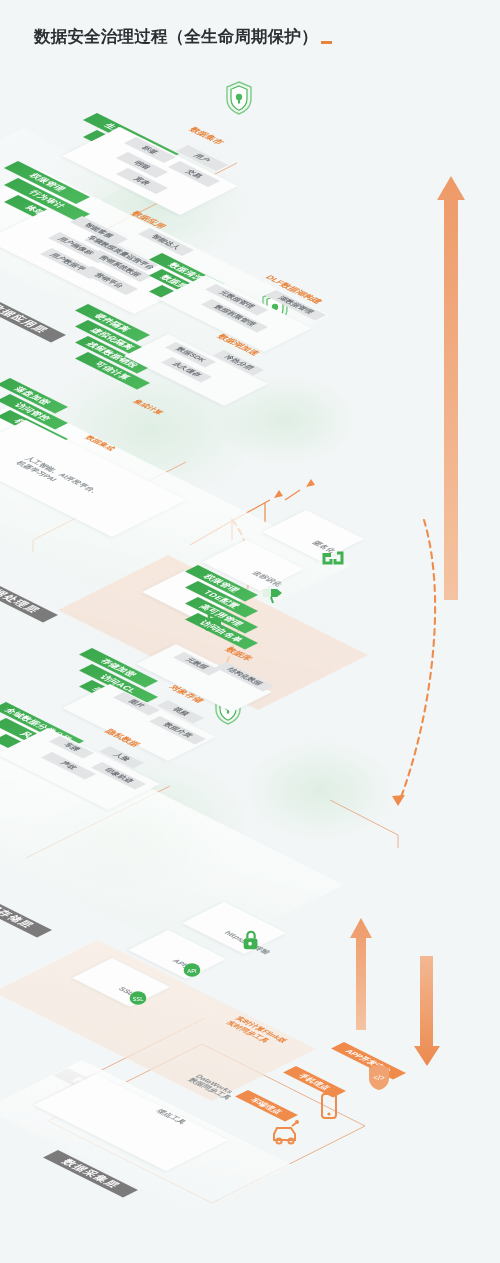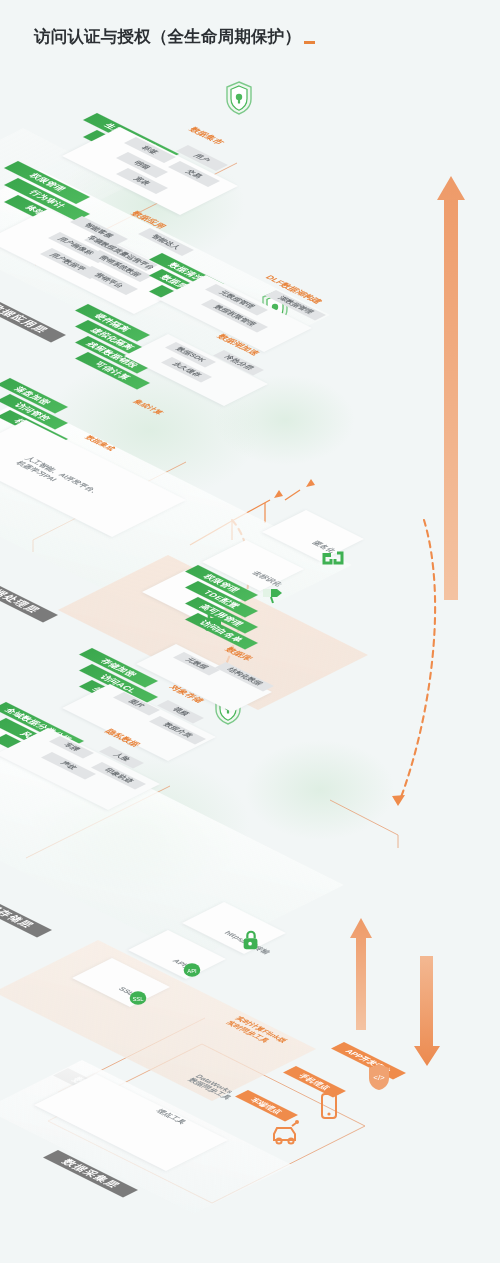--- a/index.html
+++ b/index.html
@@ -98,21 +98,21 @@
 
   .icon-box { position:absolute; width:26px; height:30px; }
   .icon-box svg { width:100%; height:100%; }
 </style>
 </head>
 <body>
 
 <div id="stage">
 
   <div class="title-wrap">
-    <div class="title">访问认证与授权（全生命周期保护）</div>
+    <div class="title">数据安全治理过程（全生命周期保护）</div>
     <div class="title-dash"></div>
   </div>
 
   <svg id="lines" width="500" height="1263">
     <defs>
       <linearGradient id="ogr" x1="0" y1="1" x2="0" y2="0">
         <stop offset="0" stop-color="#f4c3a2"></stop>
           <stop offset="1" stop-color="#ee9a68"></stop>
       </linearGradient>
       <linearGradient id="ogr2" x1="0" y1="0" x2="0" y2="1">

